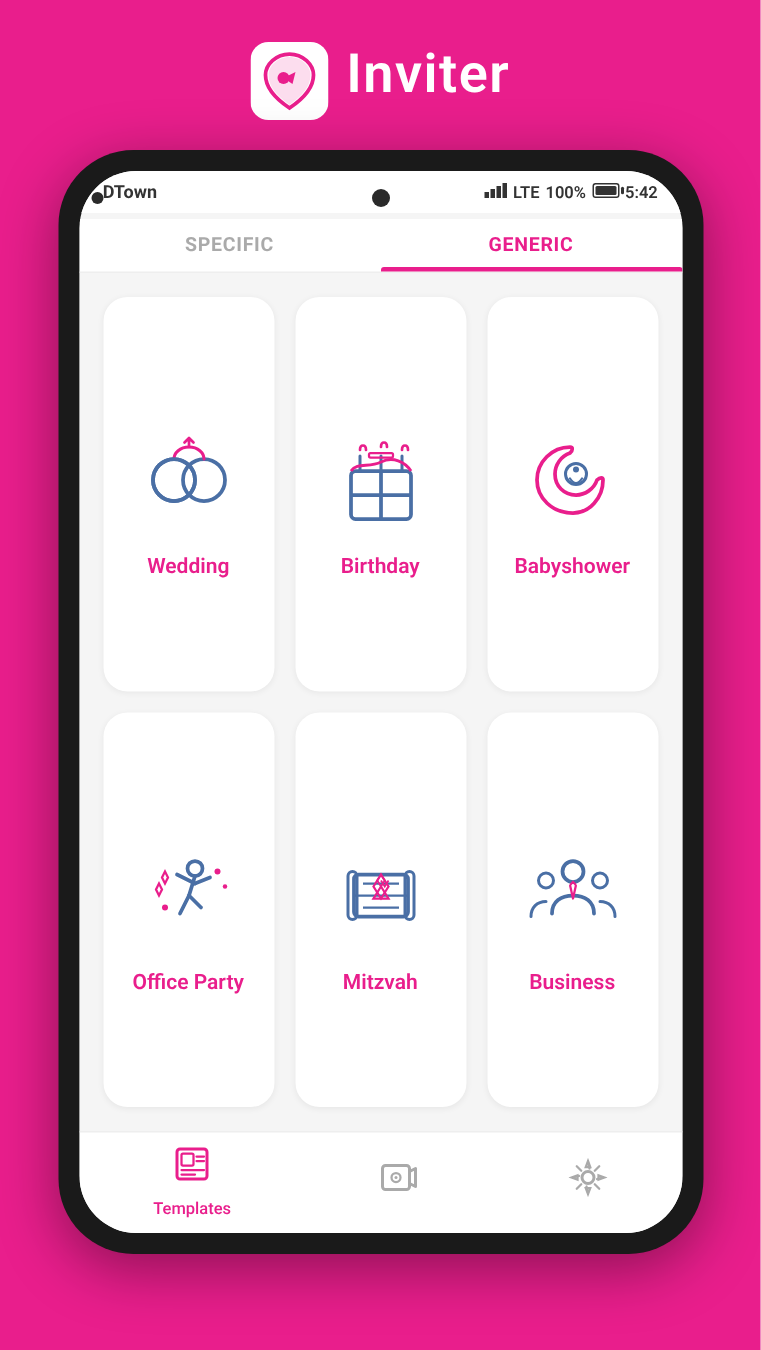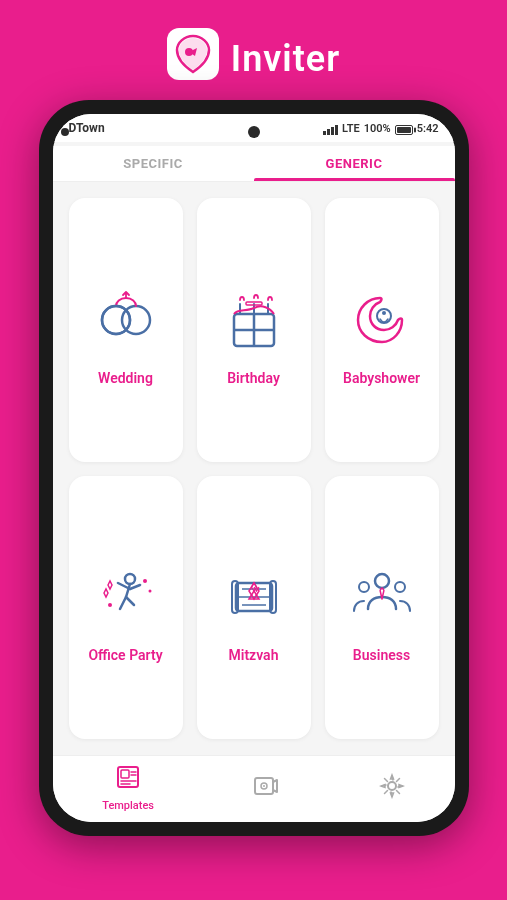--- a/index.html
+++ b/index.html
@@ -10,21 +10,21 @@
       background: #e91e8c;
       display: flex;
       flex-direction: column;
       align-items: center;
       font-family: 'Roboto', Arial, sans-serif;
       overflow: hidden;
     }
 
     .app-header {
       display: flex;
-      align-items: flex-end;
+      align-items: flex-start;
       justify-content: center;
       gap: 12px;
       padding: 28px 0 20px;
     }
 
     .app-logo {
       width: 52px;
       height: 52px;
     }
 
@@ -63,21 +63,21 @@
       padding: 6px 16px;
       font-size: 11px;
       font-weight: 600;
       color: #333;
       min-height: 28px;
     }
 
     .status-left { font-weight: 700; font-size: 12px; }
     .status-right {
       display: flex;
-      align-items: flex-end;
+      align-items: flex-start;
       gap: 4px;
       font-size: 11px;
     }
 
     .signal-bars {
       display: flex;
       align-items: flex-end;
       gap: 1px;
     }
     .signal-bar {

